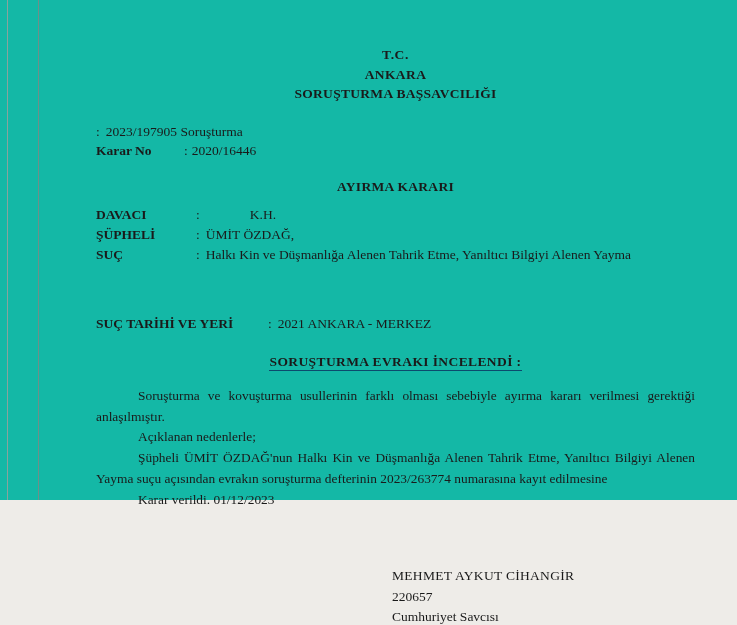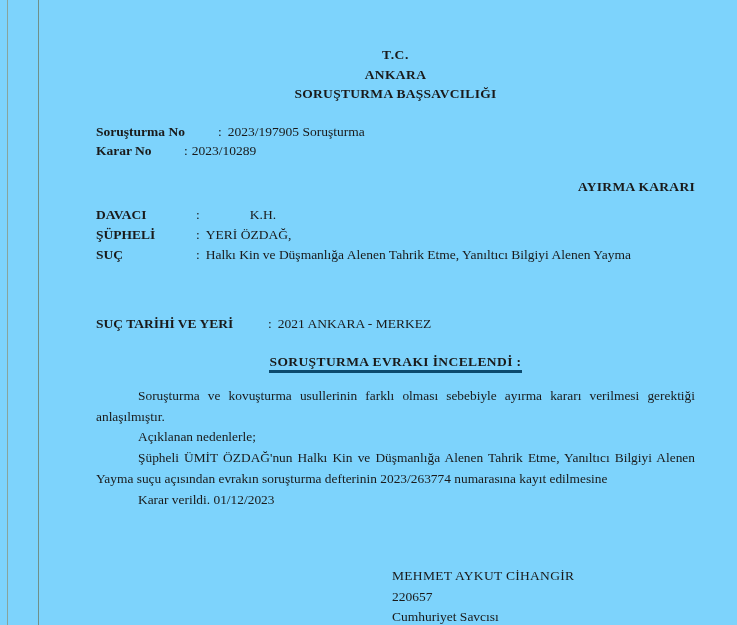--- a/index.html
+++ b/index.html
@@ -10,22 +10,22 @@
     width: 737px;
     height: 625px;
     background: #eeece8;
     font-family: "Liberation Serif", serif;
     color: #1a1a1a;
     overflow: hidden;
   }
   .page {
     position: relative;
     width: 737px;
-    height: 625px;
-    background: #7dd3fc;
+    height: 500px;
+    background: #14b8a6;
     box-sizing: border-box;
   }
   
   .edge-rule {
     position: absolute;
     top: 0;
     bottom: 0;
     width: 1px;
     background: #7d9b94;
   }
@@ -68,21 +68,21 @@
   .kv-sep {
     display: inline-block;
   }
   .kv-val {
     font-weight: normal;
   }
   .w-sorusturma .kv-label { width: 122px; }
   .w-karar .kv-label { width: 88px; }
 
   .title-center {
-    text-align: right;
+    text-align: center;
     font-weight: bold;
     font-size: 13.5px;
     margin-top: 18px;
     letter-spacing: 0.3px;
   }
 
   .party-block {
     margin-top: 10px;
     font-size: 13.5px;
     line-height: 1.5;
@@ -91,21 +91,21 @@
   .party-block .kv-row.suc-tarih .kv-label { width: 172px; margin-top: 44px; }
 
   .section-title {
     text-align: center;
     font-weight: bold;
     font-size: 13.5px;
     margin-top: 20px;
     letter-spacing: 0.4px;
   }
   .section-title span {
-    border-bottom: 3px solid #0c4a6e;
+    border-bottom: 1px solid #0c4a6e;
     padding-bottom: 1px;
   }
 
   .body-text {
     margin-top: 16px;
     font-size: 13.4px;
     line-height: 1.55;
     text-align: justify;
   }
   .body-text p {
@@ -133,43 +133,42 @@
   <div class="content">
 
     <div class="heading-block">
       <div class="l1">T.C.</div>
       <div class="l2">ANKARA</div>
       <div class="l3">SORUŞTURMA BAŞSAVCILIĞI</div>
     </div>
 
     <div class="kv-block">
       <div class="kv-row w-sorusturma">
-        <span class="kv-label">Soruşturma No</span>
         <span class="kv-sep">:</span>
         <span class="kv-val" style="padding-left:6px;">2023/197905 Soruşturma</span>
       </div>
       <div class="kv-row w-karar">
         <span class="kv-label">Karar No</span>
         <span class="kv-sep">:</span>
-        <span class="kv-val" style="padding-left:4px;">2023/10289</span>
+        <span class="kv-val" style="padding-left:4px;">2020/16446</span>
       </div>
     </div>
 
     <div class="title-center">AYIRMA KARARI</div>
 
     <div class="party-block">
       <div class="kv-row">
         <span class="kv-label">DAVACI</span>
         <span class="kv-sep">:</span>
         <span class="kv-val" style="padding-left:6px;margin-left:44px;">K.H.</span>
       </div>
       <div class="kv-row">
         <span class="kv-label">ŞÜPHELİ</span>
         <span class="kv-sep">:</span>
-        <span class="kv-val" style="padding-left:6px;">YERİ ÖZDAĞ,</span>
+        <span class="kv-val" style="padding-left:6px;">ÜMİT ÖZDAĞ,</span>
       </div>
       <div class="kv-row">
         <span class="kv-label">SUÇ</span>
         <span class="kv-sep">:</span>
         <span class="kv-val" style="padding-left:6px;">Halkı Kin ve Düşmanlığa Alenen Tahrik Etme, Yanıltıcı Bilgiyi Alenen Yayma</span>
       </div>
       <div class="kv-row suc-tarih">
         <span class="kv-label">SUÇ TARİHİ VE YERİ</span>
         <span class="kv-sep">:</span>
         <span class="kv-val" style="padding-left:6px;margin-top:48px;">2021 ANKARA - MERKEZ</span>

